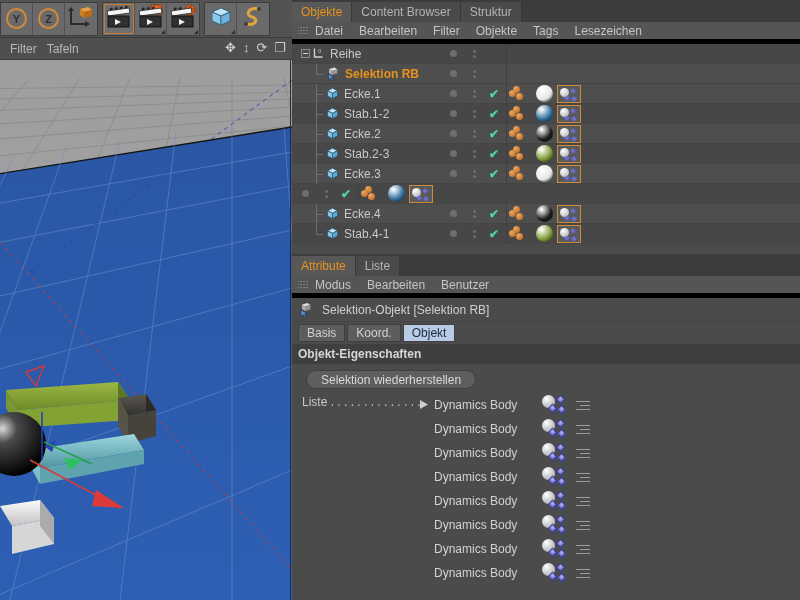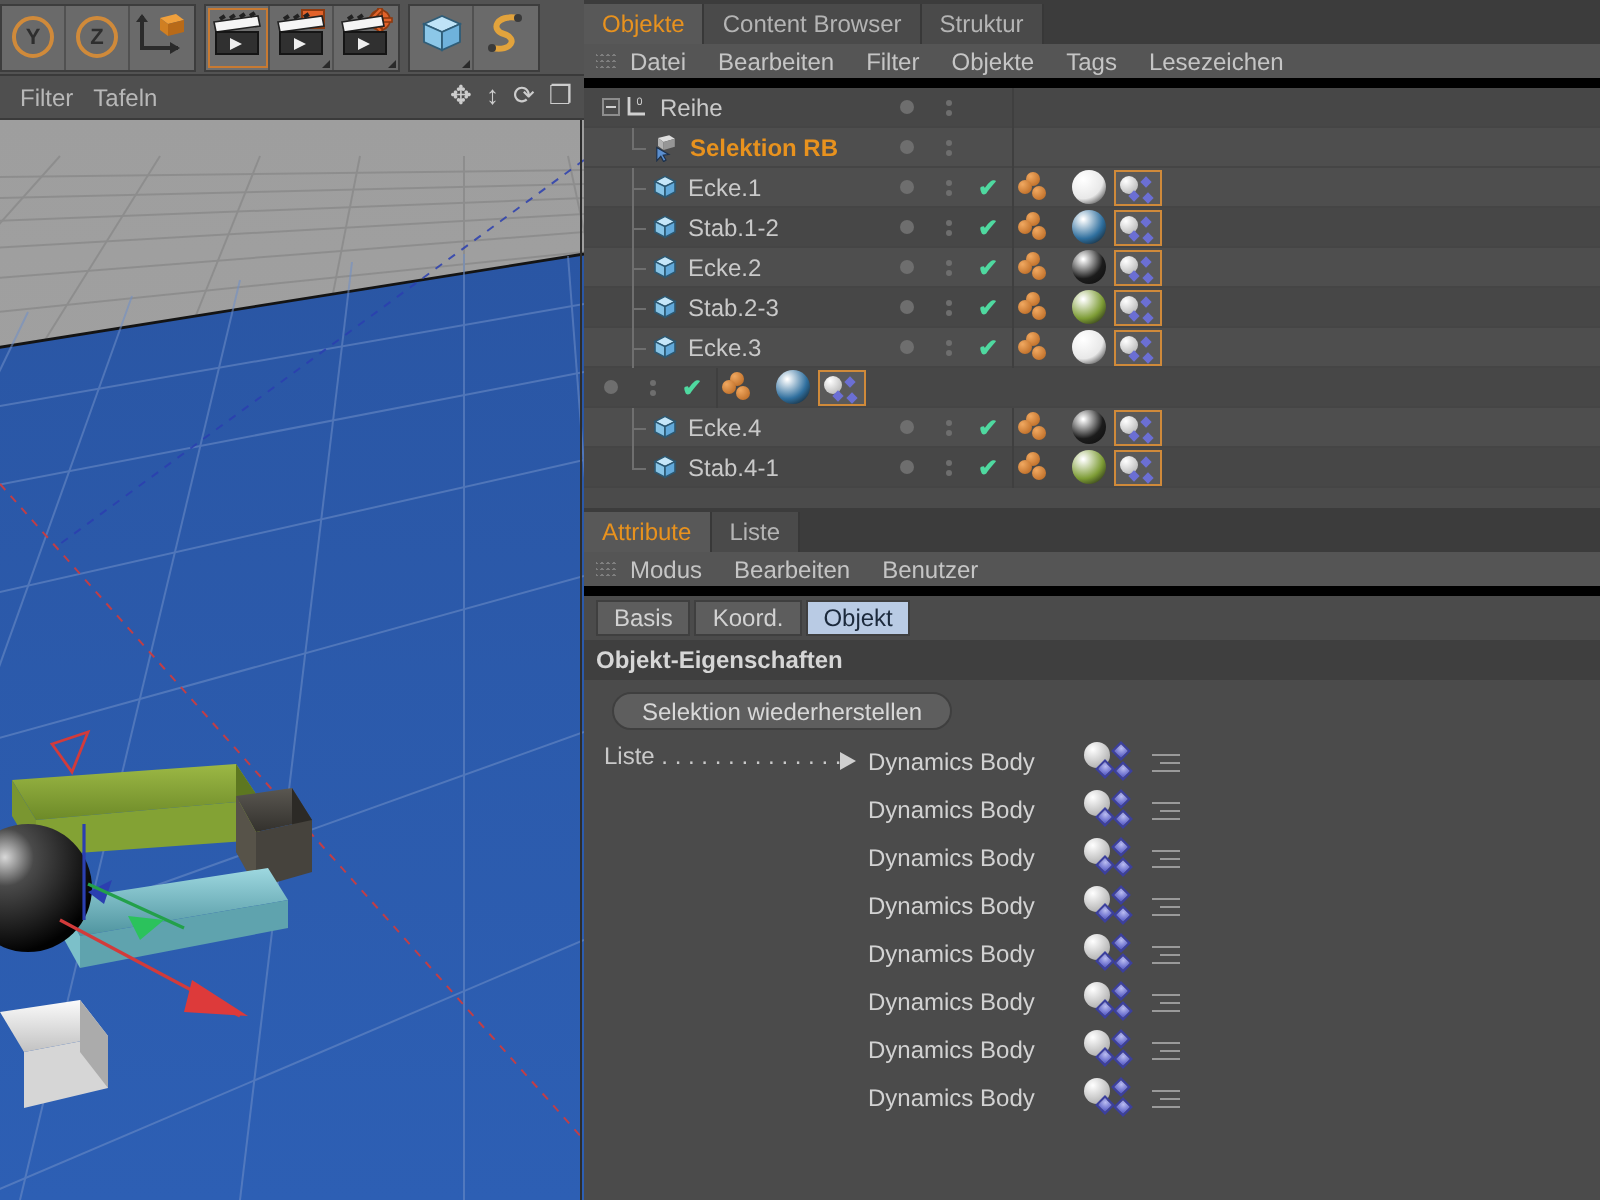--- a/index.html
+++ b/index.html
@@ -756,20 +756,31 @@
           <div class="tab active">Attribute</div>
           <div class="tab">Liste</div>
         </div>
       <div class="menubar" id="ammenu">
         <div class="grip"></div>
       <div class="mi">Modus</div>
           <div class="mi">Bearbeiten</div>
           <div class="mi">Benutzer</div>
         </div>
 
+      <div class="obj-head">
+        <div class="oi">
+          <svg width="16" height="16" viewBox="0 0 16 16">
+            <path d="M4 2.5 L9.5 1 L12.5 3 L7 4.6 Z" fill="#dcdcdc"></path>
+            <path d="M4 2.5 L7 4.6 L7 9 L4 7 Z" fill="#b0b0b0"></path>
+            <path d="M7 4.6 L12.5 3 L12.5 7.4 L7 9 Z" fill="#949494"></path>
+            <path d="M3 8 L3 15 L5.2 12.6 L6.8 15.6 L8.2 14.8 L6.6 12 L9.6 11.6 Z" fill="#5b8fd0" stroke="#20334e" stroke-width="0.7"></path>
+          </svg>
+        </div>
+        <span>Selektion-Objekt [Selektion RB]</span>
+      </div>
 
       <div class="subtabs" id="amsubtabs">
           <div class="stab">Basis</div>
           <div class="stab">Koord.</div>
           <div class="stab active">Objekt</div>
         </div>
 
       <div class="sechead">Objekt-Eigenschaften</div>
 
       <div class="btn-row">

